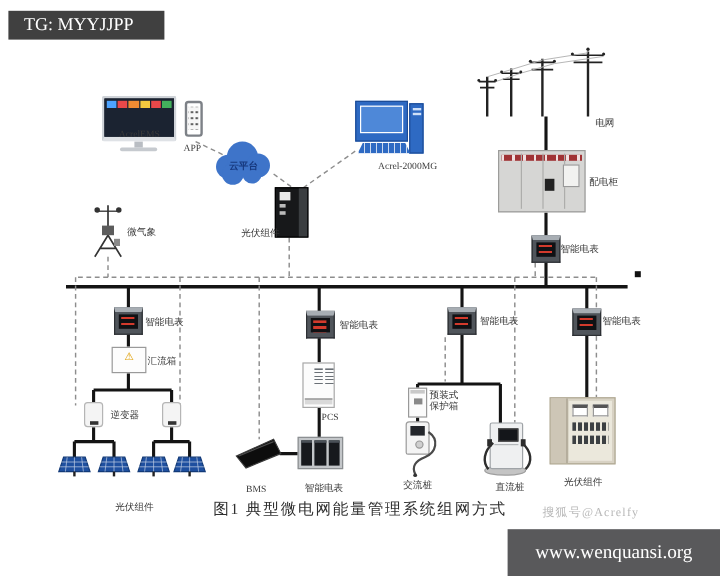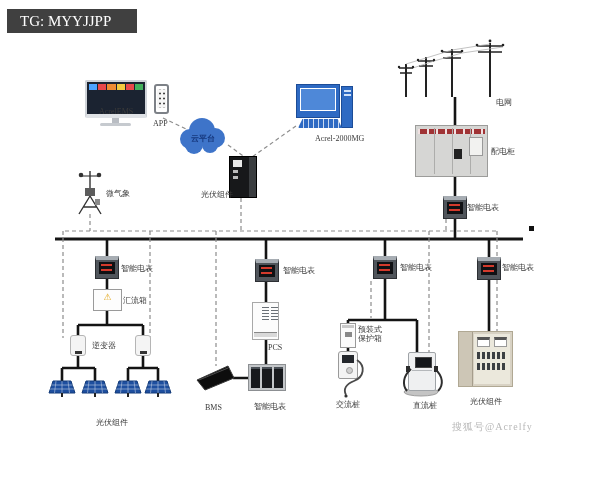--- a/index.html
+++ b/index.html
@@ -197,21 +197,25 @@
     <circle cx="346" cy="396" r="1.6" fill="#333"></circle>
     <g stroke="#2e2e2e" stroke-width="2" fill="none">
       <path d="M411,369 C403,376 402,385 407,391"></path>
       <path d="M435,369 C443,376 444,385 438,391"></path>
     </g>
   </svg>
 
   <div class="tagbar">
     <span>TG: MYYJJPP</span>
   </div>
+  <div class="urlbar">
+    <span>www.wenquansi.org</span>
+  </div>
   <div class="sohu">搜狐号@Acrelfy</div>
+  <div class="caption">图1 典型微电网能量管理系统组网方式</div>
 
   <div class="dev monitor">
     <div class="tiles">
       <div style="background:#4da3ff"></div>
       <div style="background:#e8484a"></div>
       <div style="background:#ef8b33"></div>
       <div style="background:#f3c93f"></div>
       <div style="background:#e8484a"></div>
       <div style="background:#43b05c"></div>
     </div>

